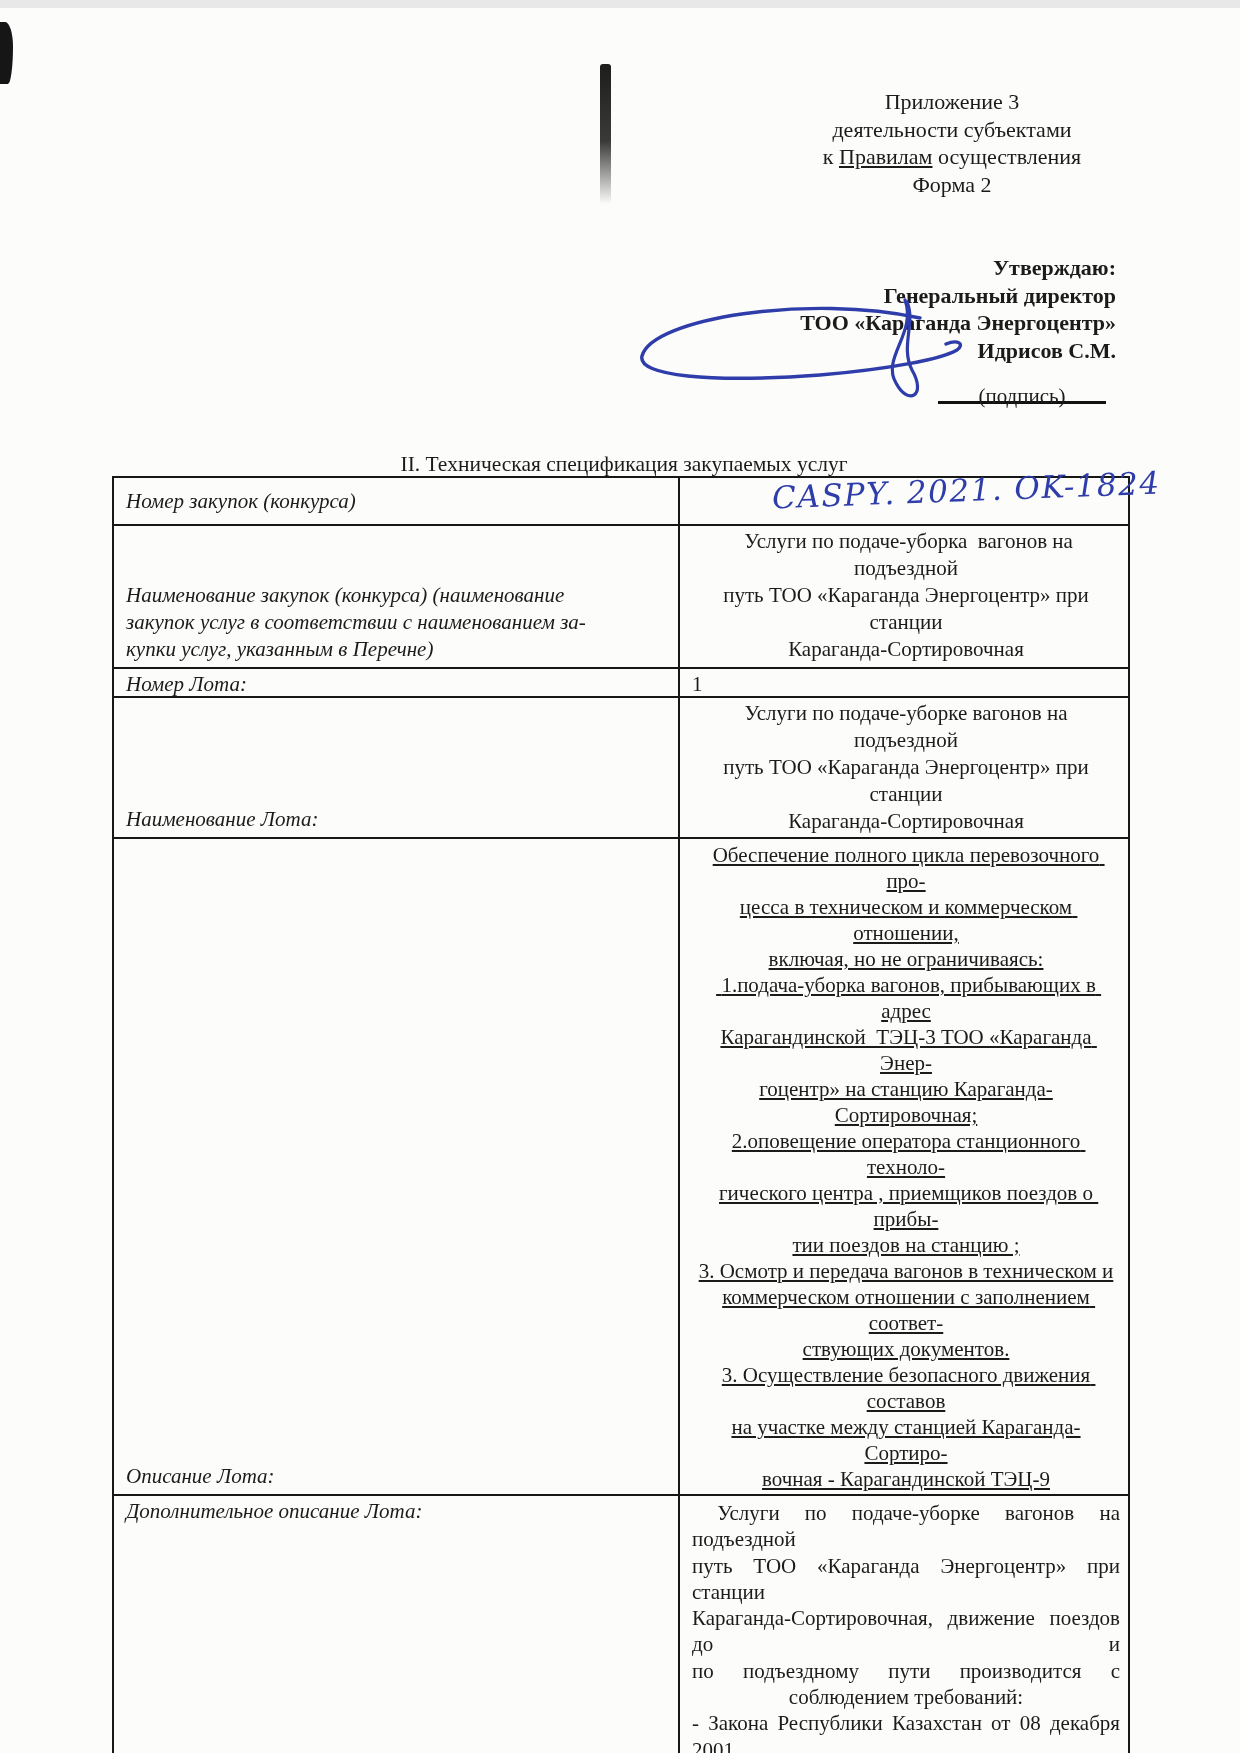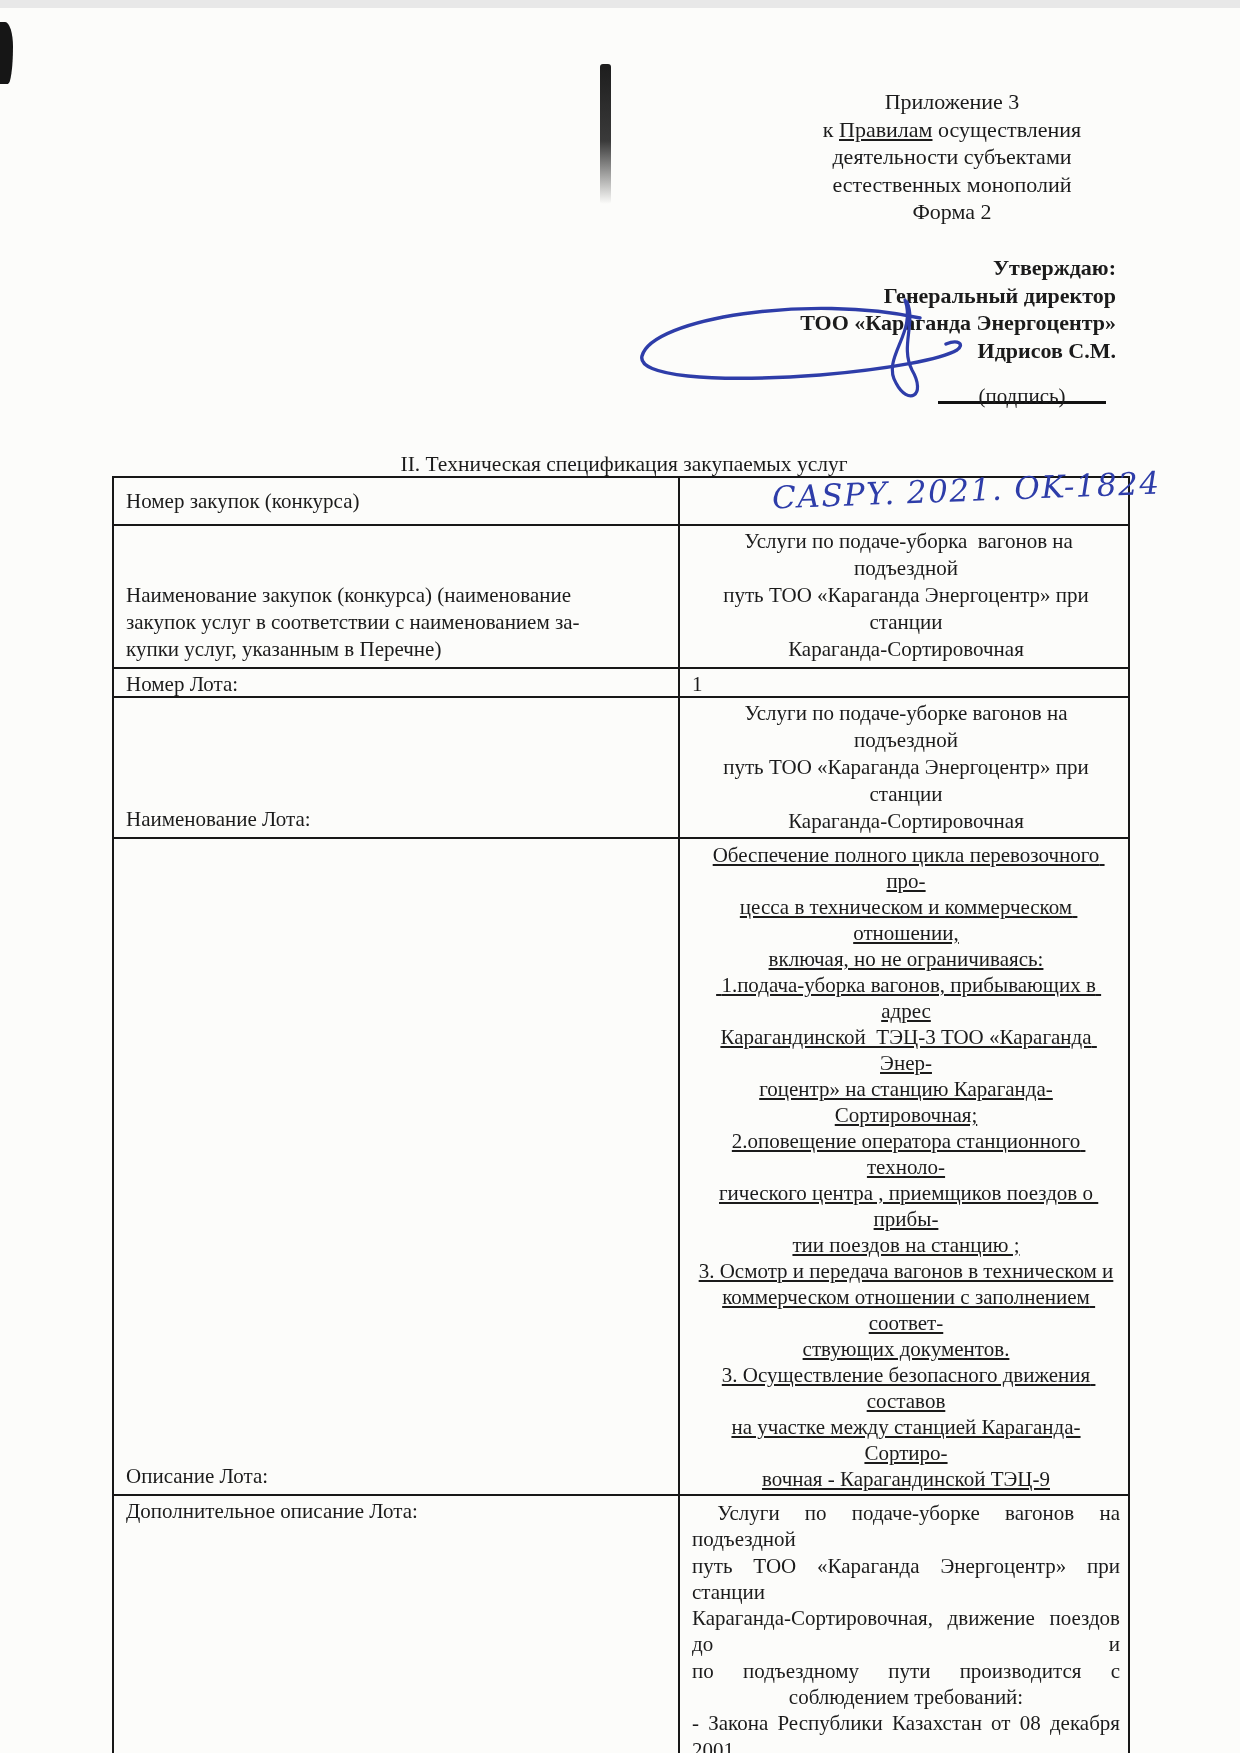--- a/index.html
+++ b/index.html
@@ -27,21 +27,21 @@
   .sig-caption { position:absolute; left:930px; top:376px; width:184px;
     text-align:center; font-size:21px; }
   
   .spec-title { position:absolute; left:116px; top:444px; width:1016px;
     text-align:center; font-weight:normal; font-size:21.5px; }
   
   table.spec { position:absolute; left:112px; top:468px; width:1016px;
     border-collapse:collapse; table-layout:fixed; }
   table.spec td { border:2px solid #171717; vertical-align:top; overflow:hidden;
     font-size:21px; line-height:27px; padding:2px 8px 2px 12px; }
-  td.lab { white-space:pre-line; }
+  td.lab { white-space:pre-line;font-style:italic; }
   .v-mid { vertical-align:middle !important; }
   .v-bot { vertical-align:bottom !important; padding-bottom:4px !important; }
   tr.r1 { height:48px; } tr.r2 { height:117px; } tr.r3 { height:26px; }
   tr.r4 { height:83px; } tr.r5 { height:394px; } tr.r6 { height:556px; }
   tr.r3 td { line-height:23px; padding-top:4px; padding-bottom:0; }
   tr.r5 td.val { line-height:26px; padding-top:3px;text-decoration:underline; }
   tr.r6 td.val { line-height:26.3px; padding-top:4px; }
   .tl { white-space:pre-wrap;text-align:center; }
   .jl { text-align:justify; text-align-last:justify; }
   
@@ -53,23 +53,22 @@
 </head>
 <body>
 
 <div class="page">
 
   <div class="blob"></div>
   <div class="streak"></div>
 
   <div class="hdr-note">
     <div>Приложение 3</div>
+    <div>деятельности субъектами</div>
     <div><span>к </span><span class="uline">Правилам</span><span> осуществления</span></div>
-    <div>деятельности субъектами</div>
-    <div>естественных монополий</div>
     <div>Форма 2</div>
   </div>
 
   <div class="approval">
     <div>Утверждаю:</div>
     <div>Генеральный директор</div>
     <div>ТОО «Караганда Энергоцентр»</div>
     <div>Идрисов С.М.</div>
   </div>
 

